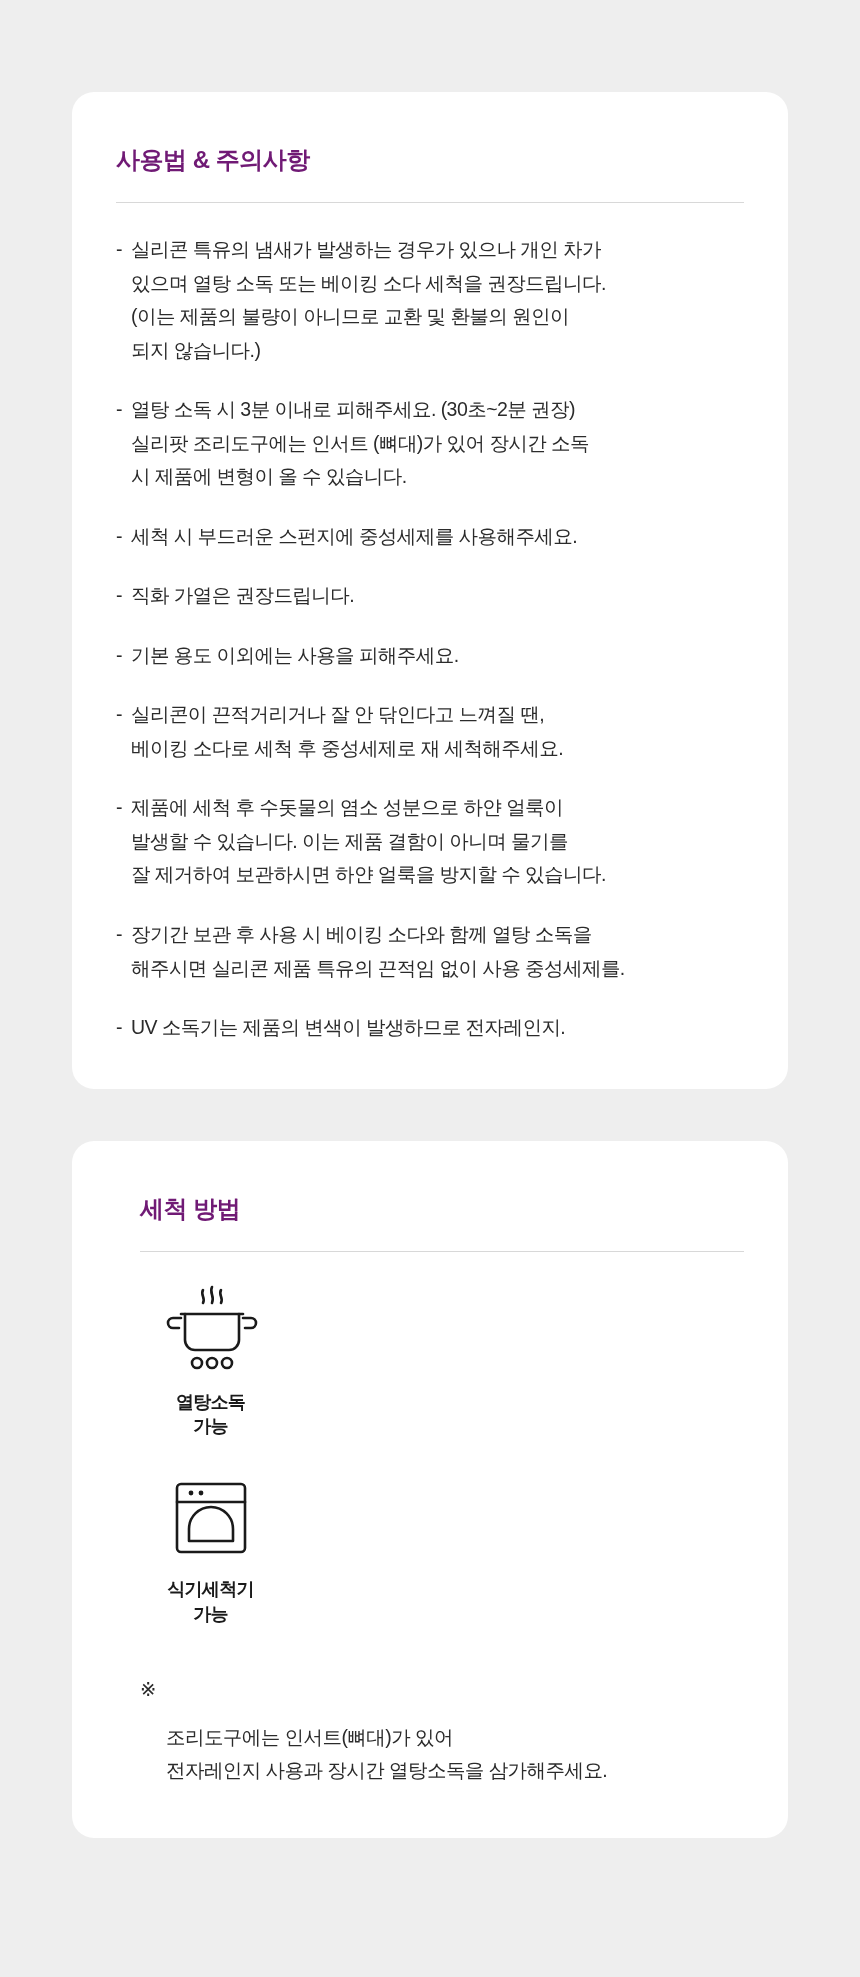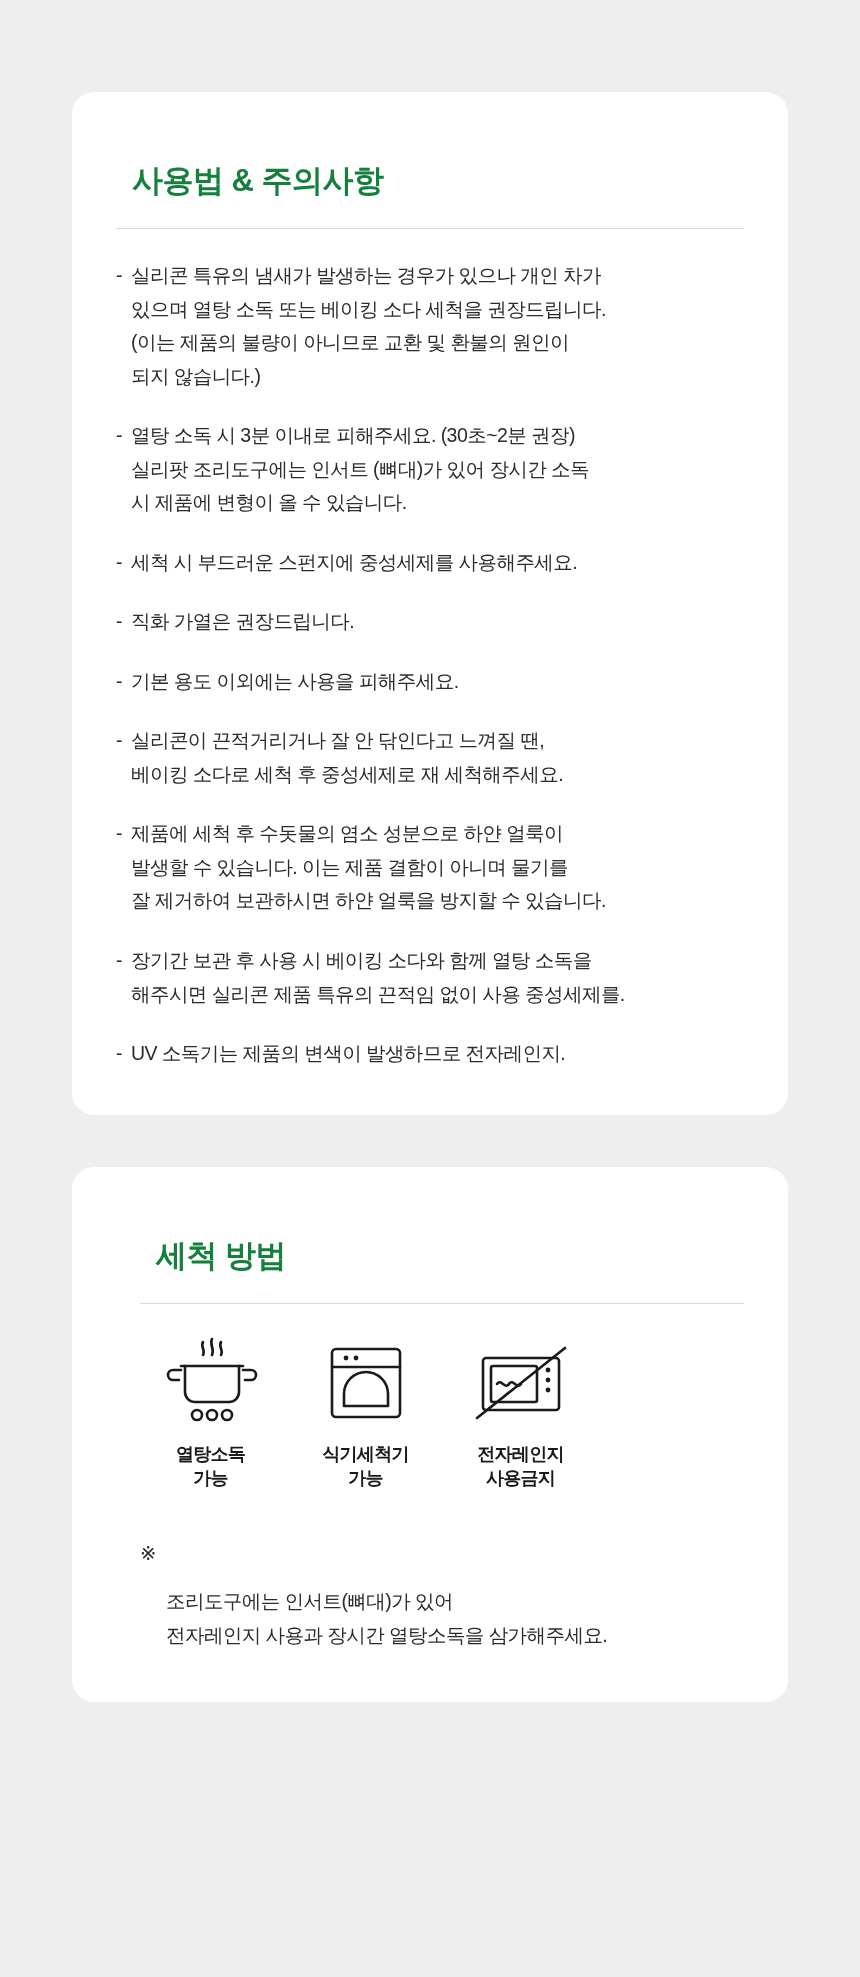--- a/index.html
+++ b/index.html
@@ -26,25 +26,25 @@
     box-sizing: border-box;
   }
   .card-usage {
     padding: 52px 44px 44px 44px;
   }
   .card-wash {
     margin-top: 52px;
     padding: 52px 44px 50px 68px;
   }
   .card-title {
-    font-size: 31px;
+    font-size: 24px;
     font-weight: bold;
     letter-spacing: -0.5px;
-    color: #15803d;
-    margin: 16px;
+    color: #701a75;
+    margin: 0;
   }
   .title-rule {
     height: 1px;
     background: #d8d8d8;
     margin: 26px 0 30px 0;
   }
   .notes {
     margin: 0;
     padding: 0;
     list-style: none;
@@ -69,20 +69,21 @@
   .note .note-text {
     flex: 1 1 auto;
     white-space: pre-line;
   }
   .icons-row {
     display: flex;
     align-items: flex-start;
     gap: 30px;
     margin-top: 6px;
     padding-left: 8px;
+    flex-direction: column;
   }
   .icon-item {
     width: 125px;
     text-align: center;
   }
   .icon-box {
     height: 96px;
     display: flex;
     align-items: center;
     justify-content: center;
@@ -205,35 +206,20 @@
             <path d="M12 31 H80"></path>
             <circle cx="26" cy="22" r="2.4" fill="#1a1a1a" stroke="none"></circle>
             <circle cx="36" cy="22" r="2.4" fill="#1a1a1a" stroke="none"></circle>
             <path d="M24 70 V58 a22 22 0 0 1 44 0 V70 Z"></path>
           </svg>
         </div>
         <div class="icon-caption">식기세척기
 가능</div>
       </div>
 
-      <div class="icon-item">
-        <div class="icon-box">
-          <svg width="104" height="92" viewBox="0 0 104 92" fill="none" stroke="#1a1a1a" stroke-width="2.6" stroke-linecap="round" stroke-linejoin="round">
-            <rect x="14" y="22" width="76" height="52" rx="3"></rect>
-            <rect x="22" y="30" width="46" height="36" rx="2"></rect>
-            <path d="M28 48 c4 -6, 8 6, 12 0 c4 -6, 8 6, 12 0"></path>
-            <circle cx="79" cy="34" r="2.4" fill="#1a1a1a" stroke="none"></circle>
-            <circle cx="79" cy="44" r="2.4" fill="#1a1a1a" stroke="none"></circle>
-            <circle cx="79" cy="54" r="2.4" fill="#1a1a1a" stroke="none"></circle>
-            <path d="M8 82 L96 12" stroke-width="2.6"></path>
-          </svg>
-        </div>
-        <div class="icon-caption">전자레인지
-사용금지</div>
-      </div>
 
     </div>
 
     <div class="footnote">
       <span class="mark">※</span>
       <span class="footnote-text">조리도구에는 인서트(뼈대)가 있어
 전자레인지 사용과 장시간 열탕소독을 삼가해주세요.</span>
     </div>
   </section>
 

